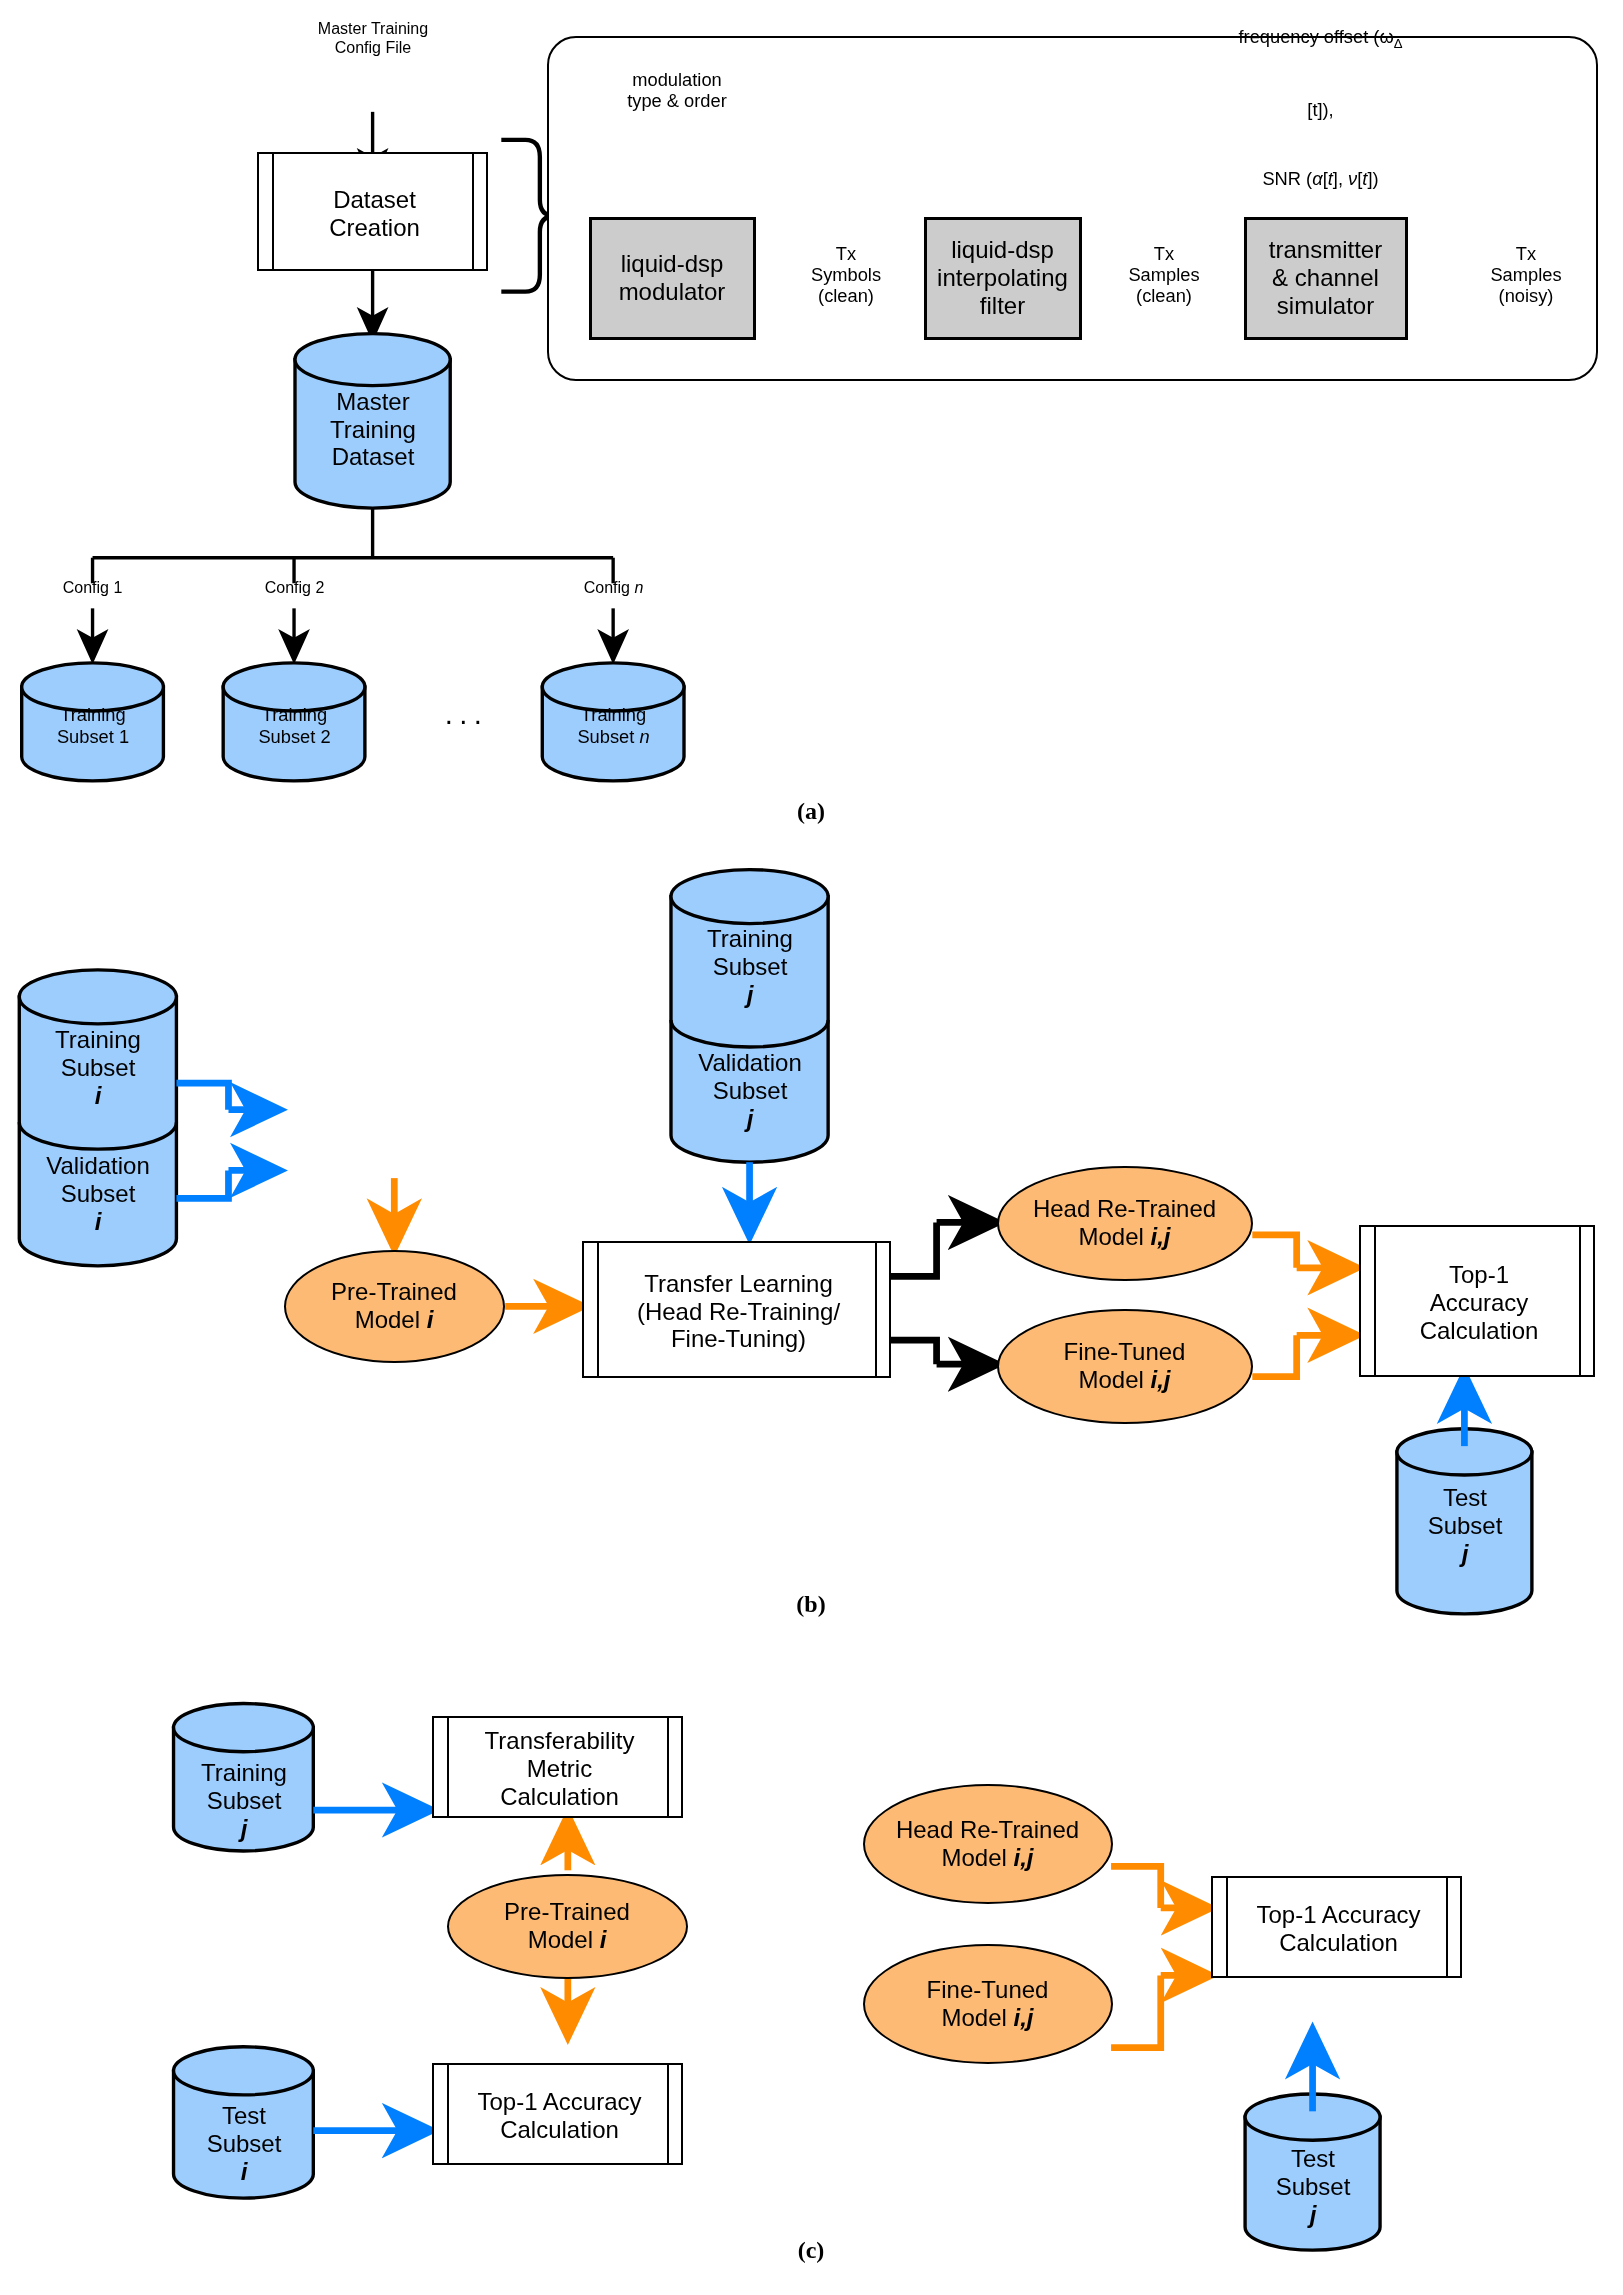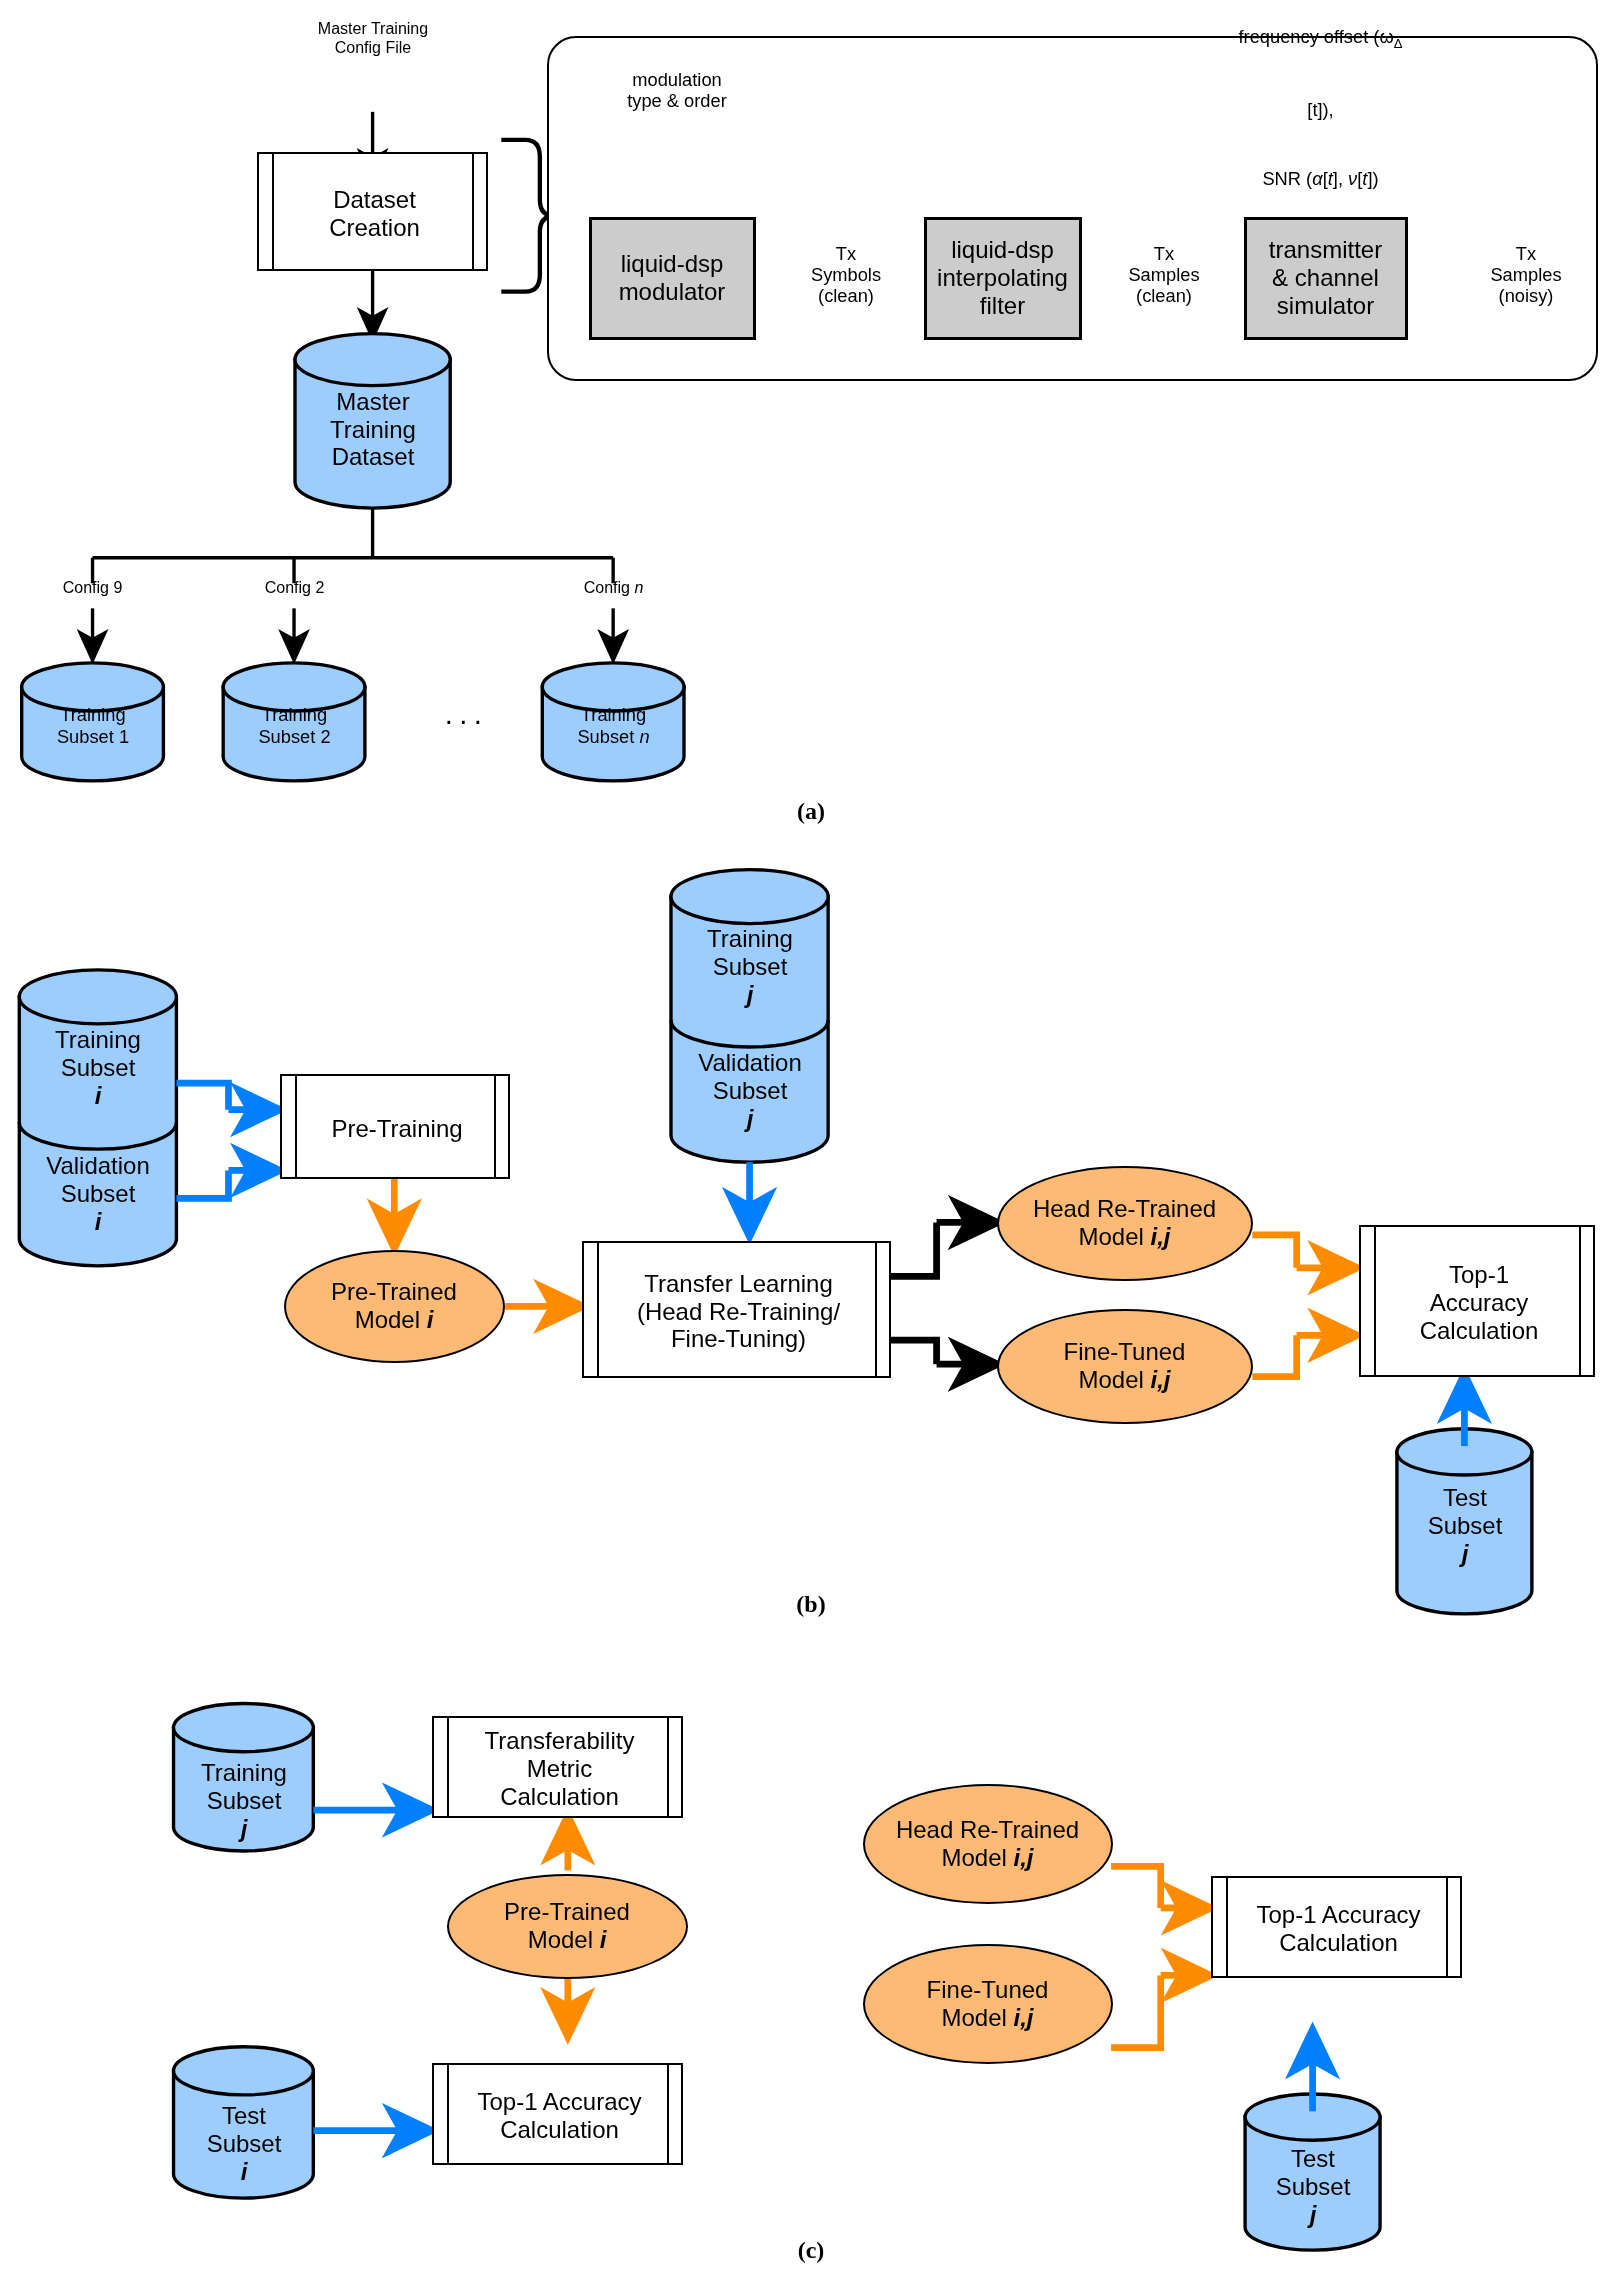--- a/index.html
+++ b/index.html
@@ -278,21 +278,21 @@
 Samples
 (clean)</div>
 <div class="txt fs-small" style="left:1456px;top:236px;width:140px;height:77px;">Tx
 Samples
 (noisy)</div>
 
 <div class="txt fs-box" style="left:303px;top:386px;width:140px;height:87px;">Master
 Training
 Dataset</div>
 
-<div class="txt fs-lbl" style="left:20px;top:574px;width:145px;height:28px;">Config 9</div>
+<div class="txt fs-lbl" style="left:20px;top:574px;width:145px;height:28px;">Config 1</div>
 <div class="txt fs-lbl" style="left:222px;top:574px;width:145px;height:28px;">Config 2</div>
 <div class="txt fs-lbl" style="left:541px;top:574px;width:145px;height:28px;">Config&nbsp;<i>n</i></div>
 
 <div class="txt fs-small" style="left:26.5px;top:694px;width:133px;height:63px;">Training
 Subset 1</div>
 <div class="txt fs-small" style="left:228px;top:694px;width:133px;height:63px;">Training
 Subset 2</div>
 <div class="txt fs-small" style="left:547px;top:694px;width:133px;height:63px;flex-direction:column;">
   <span>Training</span>
   <span>Subset&nbsp;<i>n</i></span>
@@ -306,23 +306,20 @@
   <span>Training</span>
   <span>Subset</span>
   <span class="it">i</span>
 </div>
 <div class="txt fs-box" style="left:28px;top:1148px;width:140px;height:92px;flex-direction:column;">
   <span>Validation</span>
   <span>Subset</span>
   <span class="it">i</span>
 </div>
 
-<div class="proc" style="left:280px;top:1074px;width:230px;height:105px;">
-  <div class="txt fs-box" style="left:0;top:0;width:230px;height:105px;">Pre-Training</div>
-</div>
 
 <div class="ellipse" style="left:284px;top:1250px;width:221px;height:113px;">
   <div class="txt fs-box" style="left:0;top:0;width:216px;height:108px;flex-direction:column;">
     <span>Pre-Trained</span>
     <span>Model&nbsp;<span class="it">i</span></span>
   </div>
 </div>
 
 <div class="txt fs-box" style="left:680px;top:921px;width:140px;height:92px;flex-direction:column;">
   <span>Training</span>

